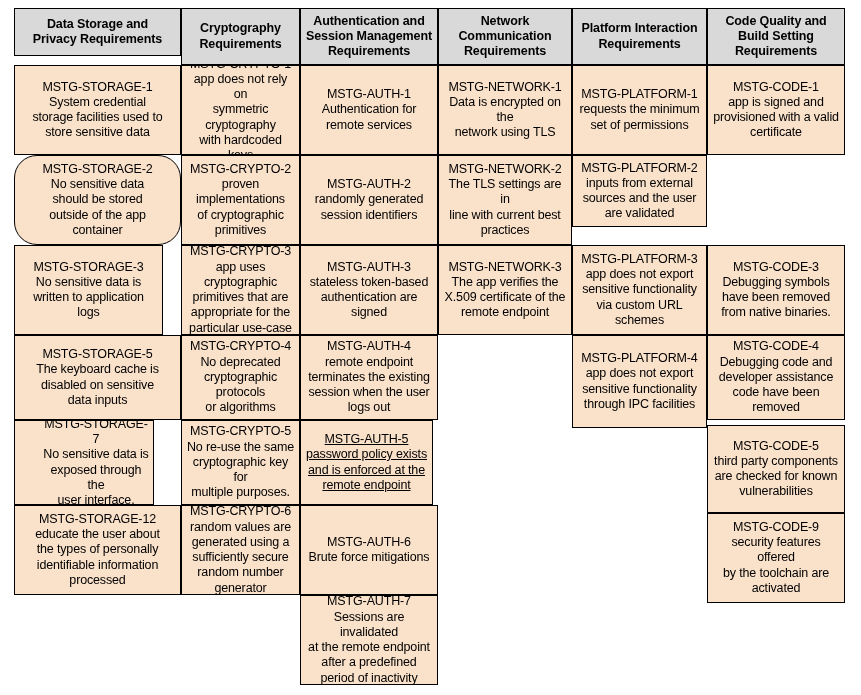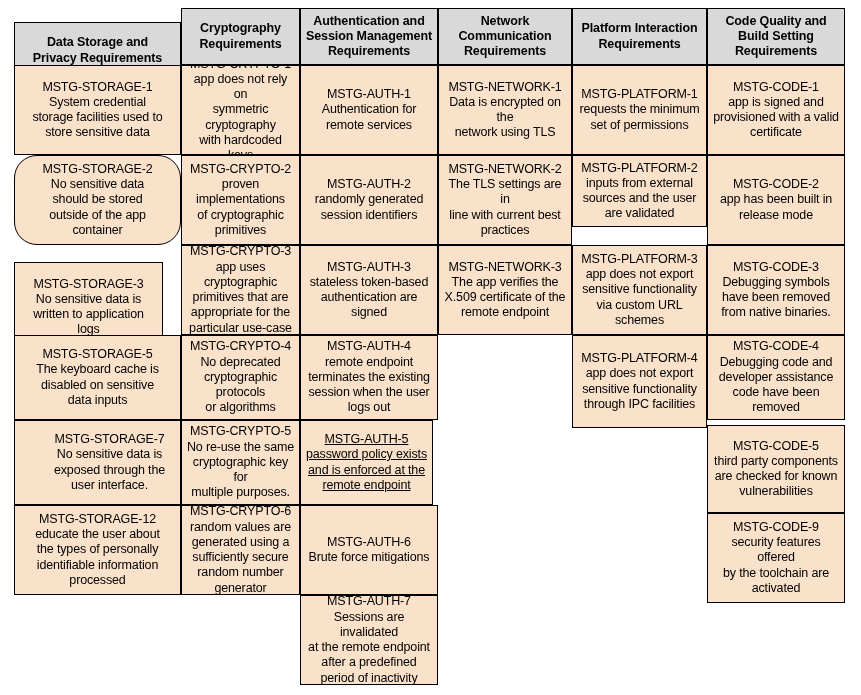--- a/index.html
+++ b/index.html
@@ -47,50 +47,50 @@
     background: #fae1ca;
     font-weight: normal;
     font-size: 12.5px;
     letter-spacing: -0.15px;
   }
 </style>
 </head>
 <body>
 
 <div id="table-root">
-    <div class="cell header-cell" style="left: 14px; top: 22px; width: 167px; height: 57px;">
+    <div class="cell header-cell" style="left: 14px; top: 8px; width: 167px; height: 48px;">
       <span class="celltext">Data Storage and
 Privacy Requirements</span>
     </div>
     <div class="cell data-cell" style="left: 14px; top: 65px; width: 167px; height: 90px;">
       <span class="celltext">MSTG-STORAGE-1
 System credential
 storage facilities used to
 store sensitive data</span>
     </div>
     <div class="cell data-cell" style="left: 14px; top: 155px; width: 167px; height: 90px; border-radius: 23px;">
       <span class="celltext">MSTG-STORAGE-2
 No sensitive data
 should be stored
 outside of the app
 container</span>
     </div>
-    <div class="cell data-cell" style="left: 14px; top: 245px; width: 149px; height: 90px; margin-top: 17px;">
+    <div class="cell data-cell" style="left: 14px; top: 245px; width: 149px; height: 90px;">
       <span class="celltext">MSTG-STORAGE-3
 No sensitive data is
 written to application
 logs</span>
     </div>
     <div class="cell data-cell" style="left: 14px; top: 335px; width: 167px; height: 85px;">
       <span class="celltext">MSTG-STORAGE-5
 The keyboard cache is
 disabled on sensitive
 data inputs</span>
     </div>
-    <div class="cell data-cell" style="left: 14px; top: 420px; width: 167px; height: 85px; padding-left: 28px;">
+    <div class="cell data-cell" style="left: 14px; top: 420px; width: 140px; height: 85px; padding-left: 28px;">
       <span class="celltext">MSTG-STORAGE-7
 No sensitive data is
 exposed through the
 user interface.</span>
     </div>
     <div class="cell data-cell" style="left: 14px; top: 505px; width: 167px; height: 90px;">
       <span class="celltext">MSTG-STORAGE-12
 educate the user about
 the types of personally
 identifiable information
@@ -238,25 +238,20 @@
       <span class="celltext">Code Quality and
 Build Setting
 Requirements</span>
     </div>
     <div class="cell data-cell" style="left: 707px; top: 65px; width: 138px; height: 90px;">
       <span class="celltext">MSTG-CODE-1
 app is signed and
 provisioned with a valid
 certificate</span>
     </div>
-    <div class="cell data-cell" style="left: 707px; top: 155px; width: 138px; height: 90px;">
-      <span class="celltext">MSTG-CODE-2
-app has been built in
-release mode</span>
-    </div>
     <div class="cell data-cell" style="left: 707px; top: 245px; width: 138px; height: 90px;">
       <span class="celltext">MSTG-CODE-3
 Debugging symbols
 have been removed
 from native binaries.</span>
     </div>
     <div class="cell data-cell" style="left: 707px; top: 335px; width: 138px; height: 85px;">
       <span class="celltext">MSTG-CODE-4
 Debugging code and
 developer assistance

